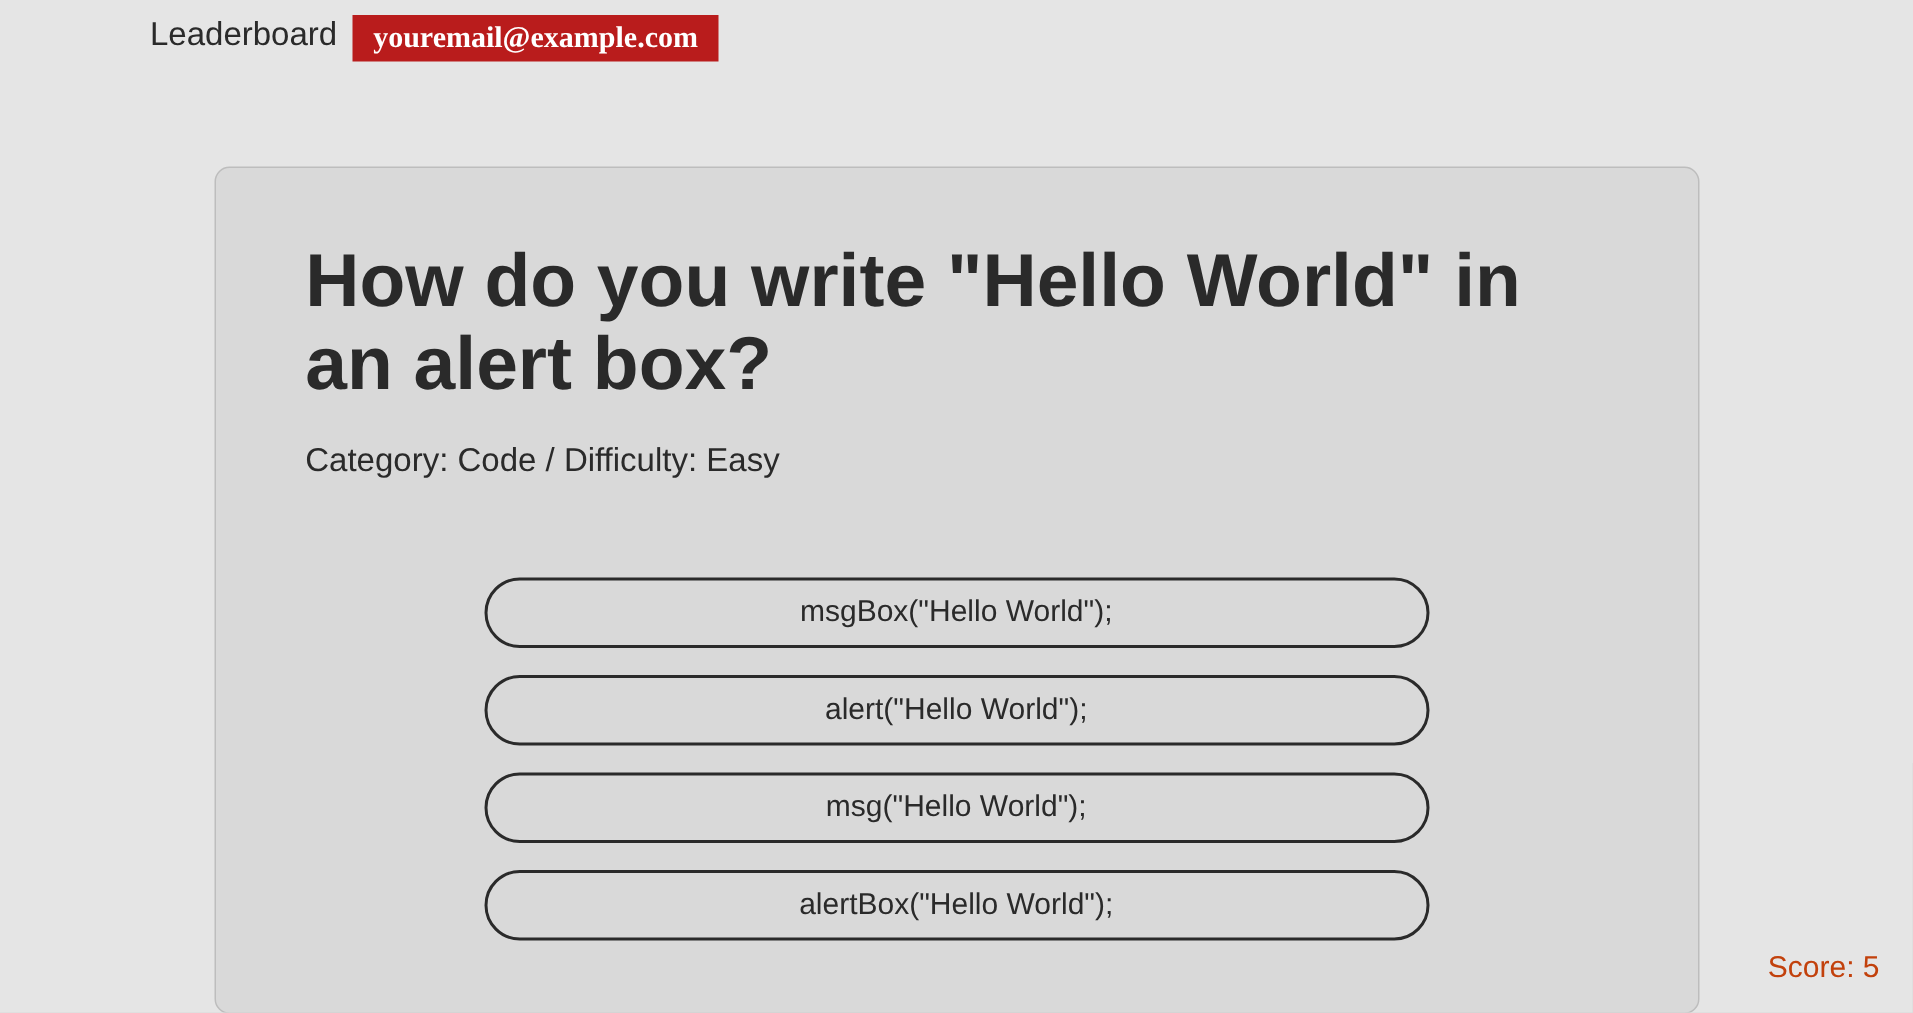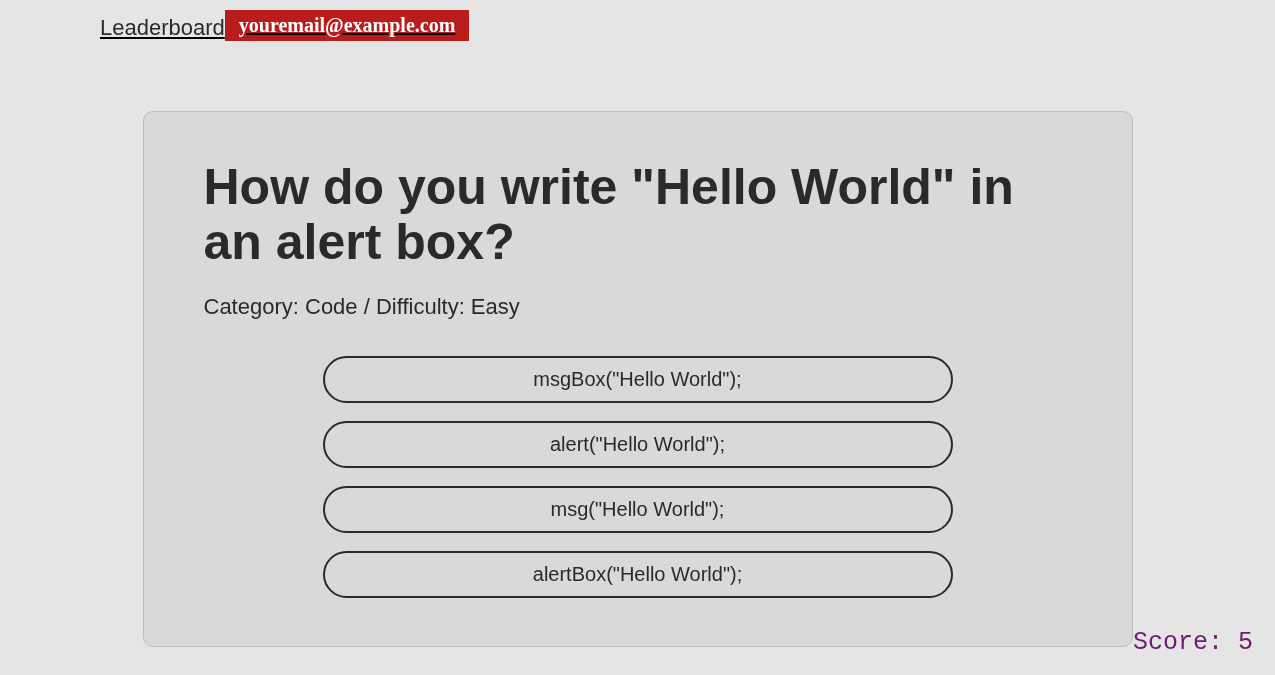--- a/index.html
+++ b/index.html
@@ -20,22 +20,22 @@
       justify-content: space-between;
       padding: 10px 100px 10px 100px;
     }
     .app-title {
       font-size: 38px;
       font-weight: 700;
       color: #2a2a2a;
     }
     .header-right {
       display: flex;
-      align-items: flex-end;
-      text-decoration: underline;
+      align-items: flex-start;
+      gap: 10px;
     }
     .leaderboard-link {
       font-size: 22px;
       color: #2a2a2a;
       cursor: pointer;
     }
     .email-badge {
       background-color: #b91c1c;
       color: #ffffff;
       font-family: 'Times New Roman', serif;
@@ -65,21 +65,21 @@
     .question-title {
       font-size: 50px;
       font-weight: 700;
       color: #2a2a2a;
       line-height: 1.1;
       margin-bottom: 24px;
     }
     .question-meta {
       font-size: 22px;
       color: #2a2a2a;
-      margin-bottom: 36px;
+      margin-bottom: 65px;
     }
     .options {
       display: flex;
       flex-direction: column;
       align-items: center;
       gap: 18px;
     }
     .option-button {
       width: 630px;
       border: 2px solid #2a2a2a;
@@ -89,23 +89,22 @@
       color: #2a2a2a;
       padding: 10px 0;
       cursor: pointer;
       font-family: inherit;
       text-align: center;
     }
     .score {
       position: absolute;
       bottom: 18px;
       right: 22px;
-      font-size: 25px;
-      color: #701a75;
-      font-family: Liberation Mono, monospace;
+      font-size: 20px;
+      color: #c2410c;
     }
   </style>
 </head>
 <body>
 
 <div class="header">
   <div class="header-right">
     <span class="leaderboard-link">Leaderboard</span>
     <span class="email-badge">youremail@example.com</span>
   </div>

